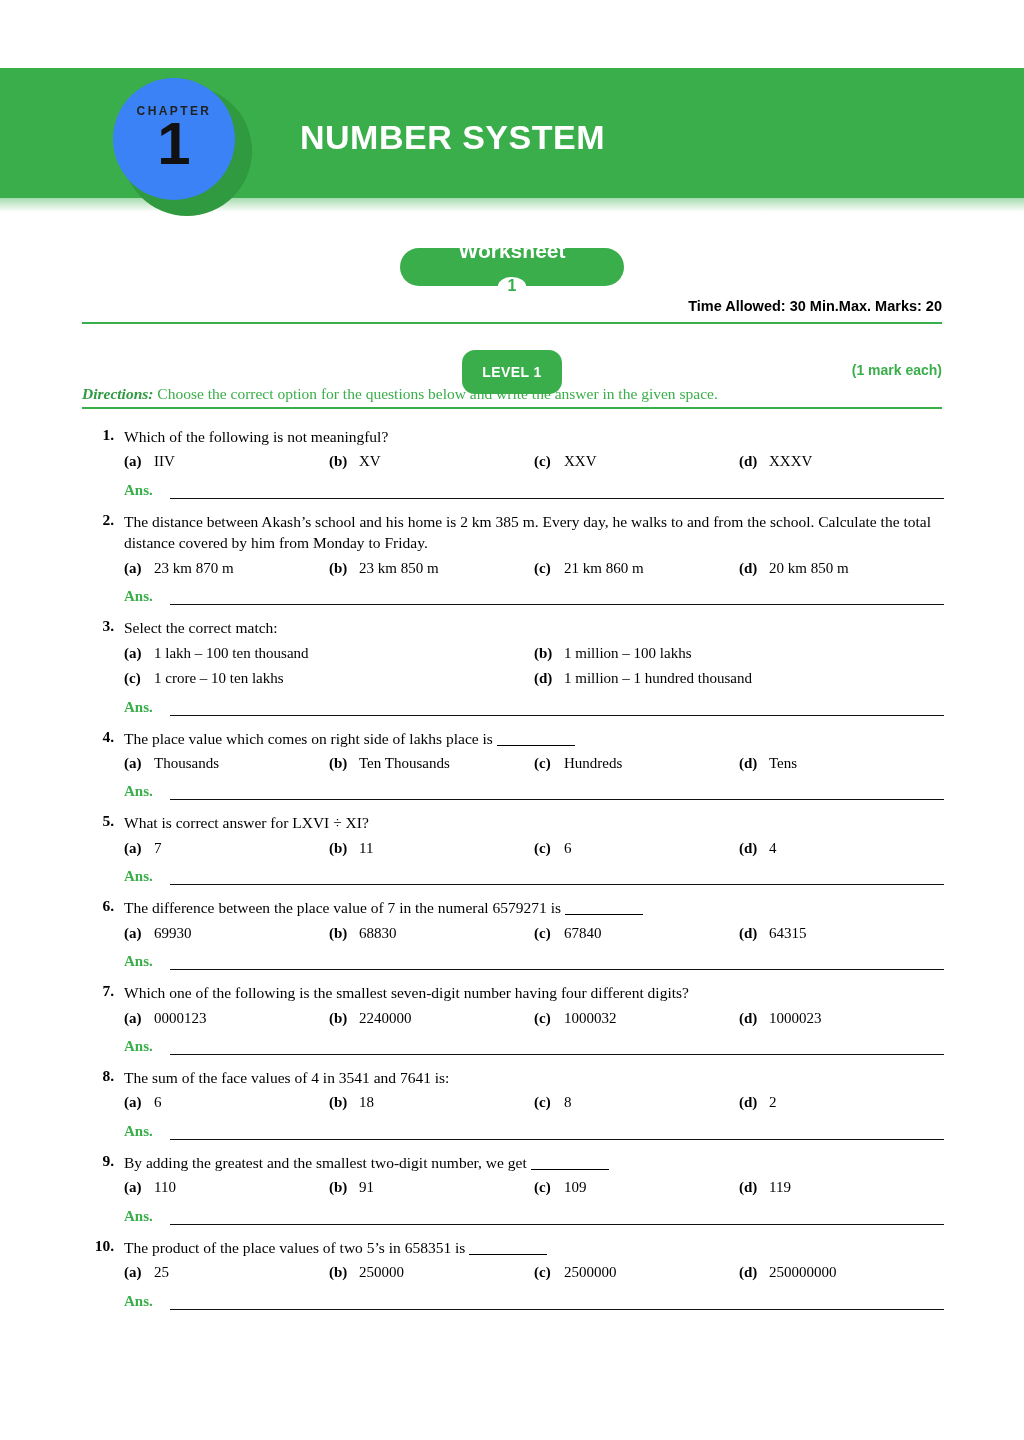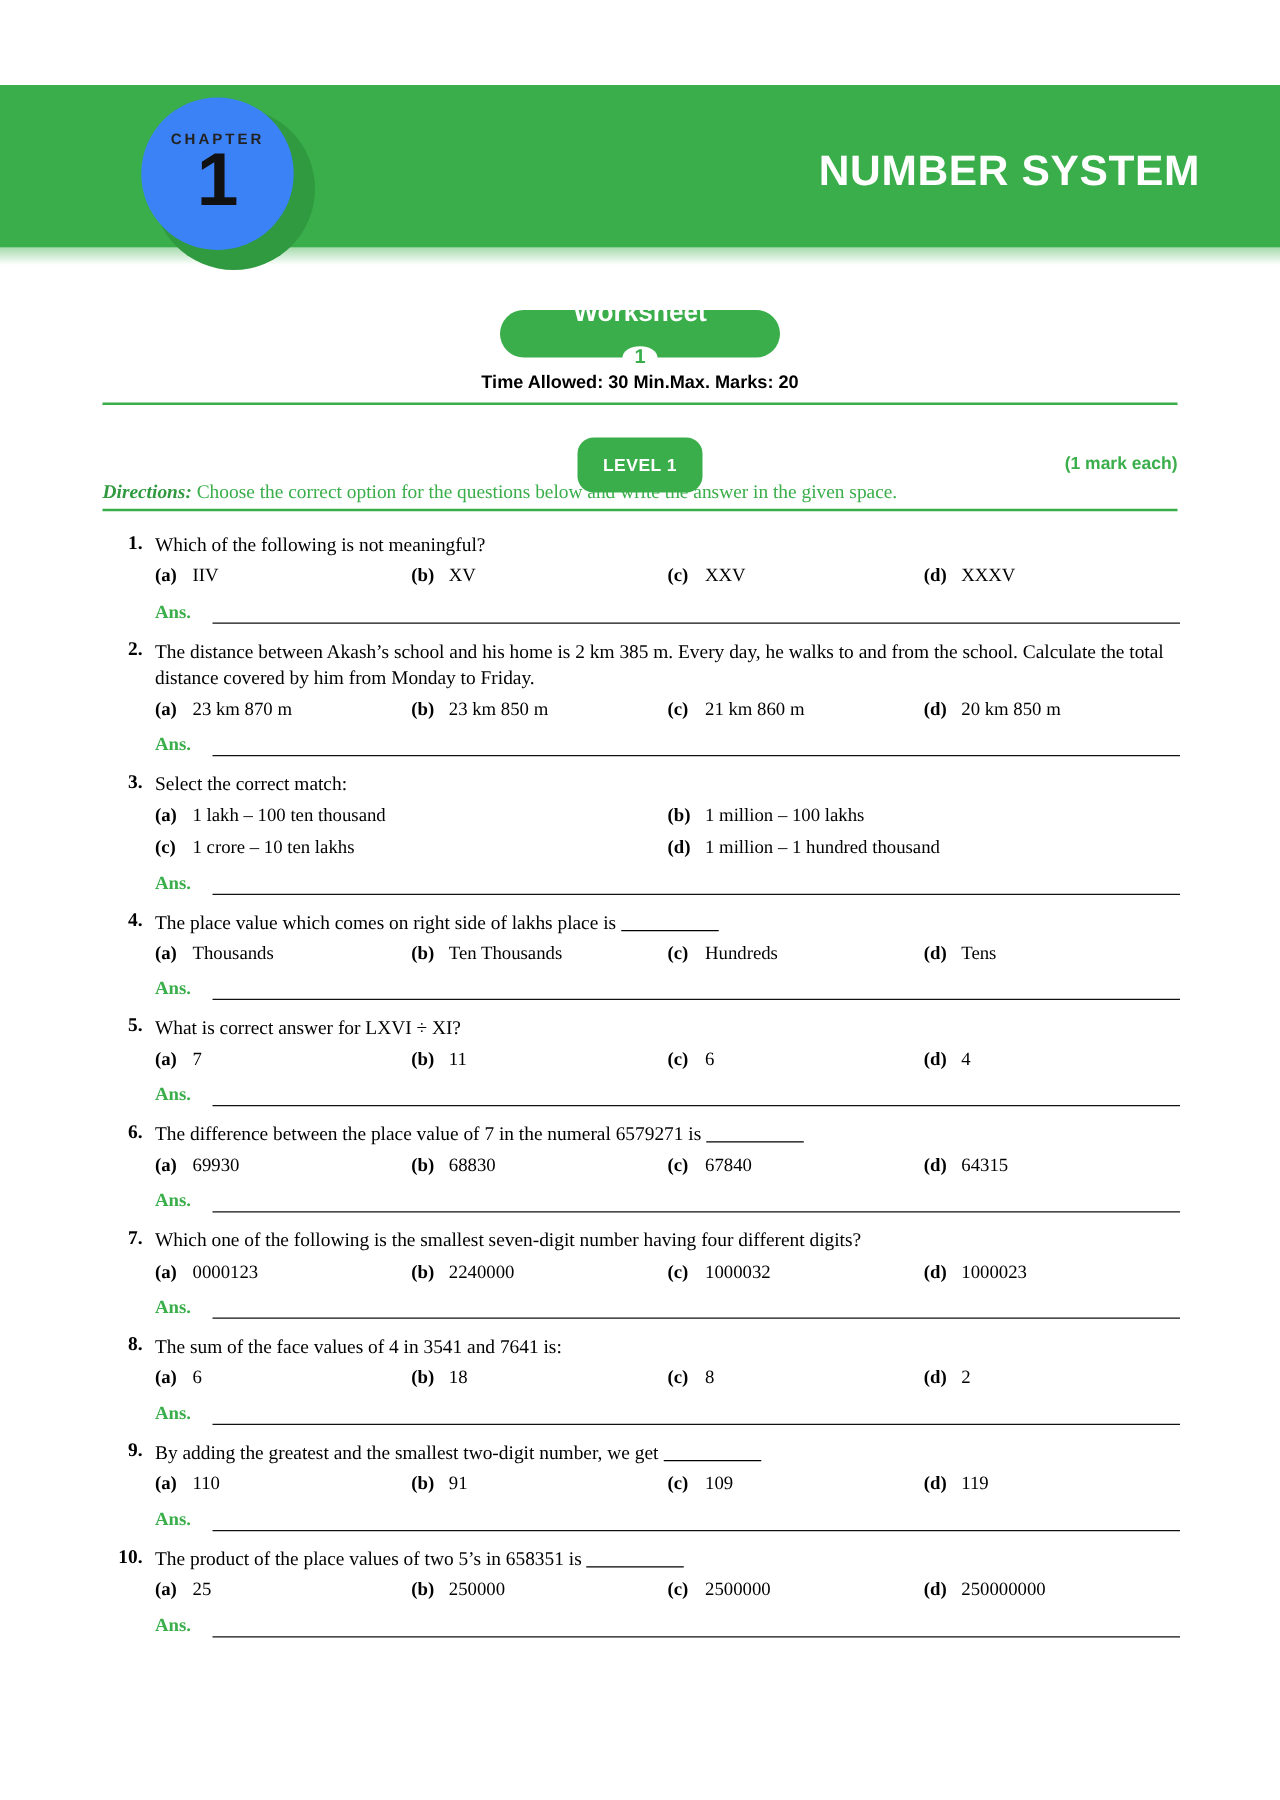--- a/index.html
+++ b/index.html
@@ -71,21 +71,21 @@
     font-size: 60px;
     font-weight: bold;
     color: #111;
     line-height: 1;
   }
   .chapter-title {
     position: absolute;
     top: 118px;
     left: 300px;
     width: 660px;
-    text-align: right;
+    text-align: left;
     font-family: "Liberation Sans", sans-serif;
     font-size: 34px;
     font-weight: bold;
     color: #ffffff;
     letter-spacing: 0.5px;
   }
 
   
   .worksheet-pill {
     position: absolute;
@@ -121,21 +121,21 @@
     justify-content: center;
   }
 
   
   .meta-row {
     position: absolute;
     top: 298px;
     left: 82px;
     width: 860px;
     display: flex;
-    justify-content: center;
+    justify-content: flex-end;
     align-items: flex-end;
     font-family: "Liberation Sans", sans-serif;
     font-size: 14.5px;
     font-weight: bold;
     color: #000;
   }
   .meta-rule {
     position: absolute;
     top: 322px;
     left: 82px;

